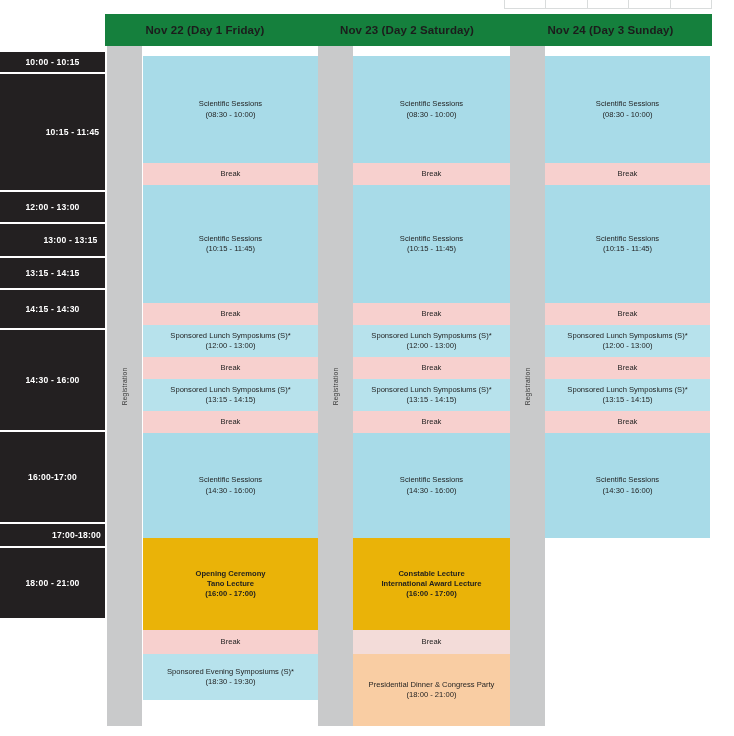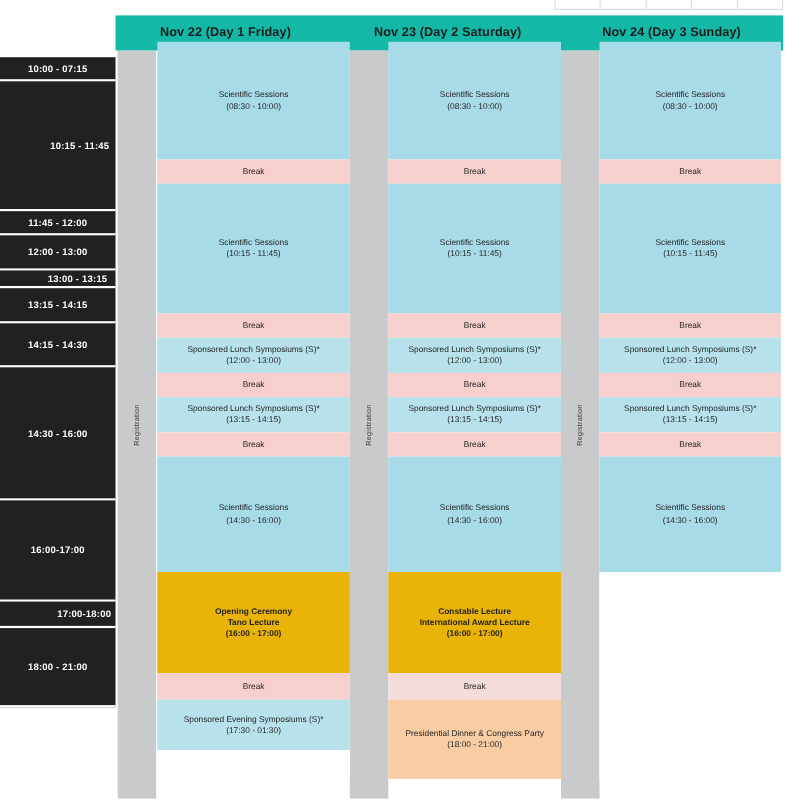--- a/index.html
+++ b/index.html
@@ -43,21 +43,21 @@
     height: 712px;
   }
 
   
   #header-row {
     position: absolute;
     left: 105px;
     top: 0;
     width: 607px;
     height: 32px;
-    background: #14b8a6;
+    background: #15803d;
     display: flex;
   }
   .day-header {
     flex: 1 1 0;
     display: flex;
     align-items: center;
     justify-content: center;
     font-size: 11.5px;
     font-weight: bold;
     color: #1c1c1c;
@@ -104,21 +104,21 @@
     color: #3a3a3a;
     letter-spacing: .2px;
   }
   #reg-1 { left: 107px; height: 680px; }
   #reg-2 { left: 318px; height: 680px; }
   #reg-3 { left: 510px; height: 680px; }
 
   
   .day-col {
     position: absolute;
-    top: 24px;
+    top: 42px;
   }
   #day-col-1 { left: 143px; width: 175px; }
   #day-col-2 { left: 353px; width: 157px; }
   #day-col-3 { left: 545px; width: 165px; }
 
   .slot {
     display: flex;
     flex-direction: column;
     align-items: center;
     justify-content: center;
@@ -152,28 +152,27 @@
 
 <div id="board">
 
   <div id="header-row">
     <div class="day-header hdr-1">Nov 22 (Day 1 Friday)</div>
     <div class="day-header hdr-2">Nov 23 (Day 2 Saturday)</div>
     <div class="day-header hdr-3">Nov 24 (Day 3 Sunday)</div>
   </div>
 
   <div id="time-col">
-      <div class="time-cell" style="height: 22px;">10:00 - 07:15</div>
+      <div class="time-cell" style="height: 22px;">10:00 - 10:15</div>
       <div class="time-cell" style="height: 118px; padding-left: 40px;">10:15 - 11:45</div>
-      <div class="time-cell" style="height: 22px;">11:45 - 12:00</div>
       <div class="time-cell" style="height: 32px;">12:00 - 13:00</div>
-      <div class="time-cell" style="height: 16px; padding-left: 36px;">13:00 - 13:15</div>
+      <div class="time-cell" style="height: 34px; padding-left: 36px;">13:00 - 13:15</div>
       <div class="time-cell" style="height: 32px;">13:15 - 14:15</div>
       <div class="time-cell" style="height: 40px;">14:15 - 14:30</div>
-      <div class="time-cell" style="height: 121px;">14:30 - 16:00</div>
+      <div class="time-cell" style="height: 102px;">14:30 - 16:00</div>
       <div class="time-cell" style="height: 92px;">16:00-17:00</div>
       <div class="time-cell" style="height: 24px; padding-left: 48px;">17:00-18:00</div>
       <div class="time-cell" style="height: 72px;">18:00 - 21:00</div>
     </div>
 
   <div class="reg-strip" id="reg-1">
     <span>Registration</span>
   </div>
   <div class="reg-strip" id="reg-2">
     <span>Registration</span>
@@ -218,21 +217,21 @@
       <div class="slot c-lecture" style="height: 92px;">
         <span class="line">Opening Ceremony</span>
         <span class="line">Tano Lecture</span>
         <span class="line">(16:00 - 17:00)</span>
       </div>
       <div class="slot c-break" style="height: 24px;">
         <span class="line">Break</span>
       </div>
       <div class="slot c-lunch" style="height: 46px;">
         <span class="line">Sponsored Evening Symposiums (S)*</span>
-        <span class="line">(17:30 - 01:30)</span>
+        <span class="line">(18:30 - 19:30)</span>
       </div>
       <div class="slot c-white" style="height: 26px;"></div>
     </div>
   <div class="day-col" id="day-col-2">
       <div class="slot c-session" style="height: 107px;">
         <span class="line">Scientific Sessions</span>
         <span class="line">(08:30 - 10:00)</span>
       </div>
       <div class="slot c-break" style="height: 22px;">
         <span class="line">Break</span>

